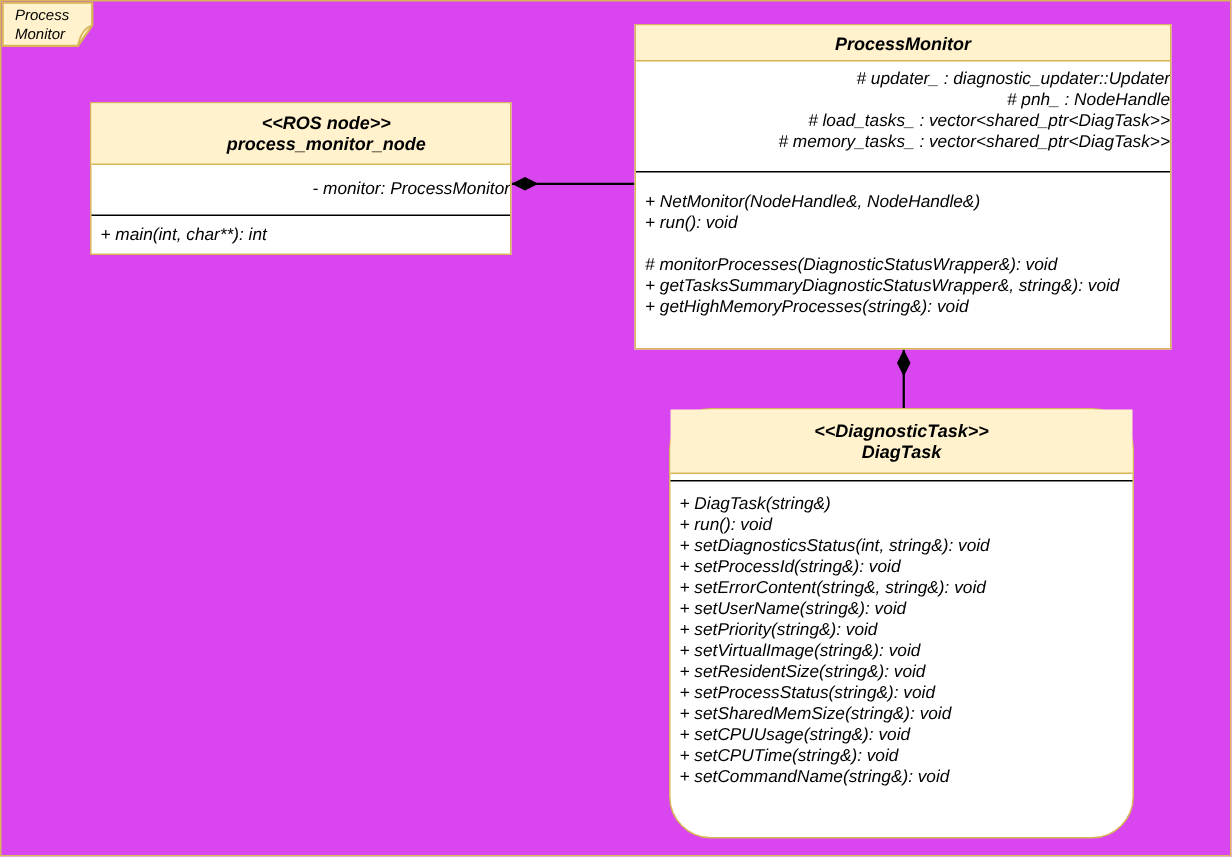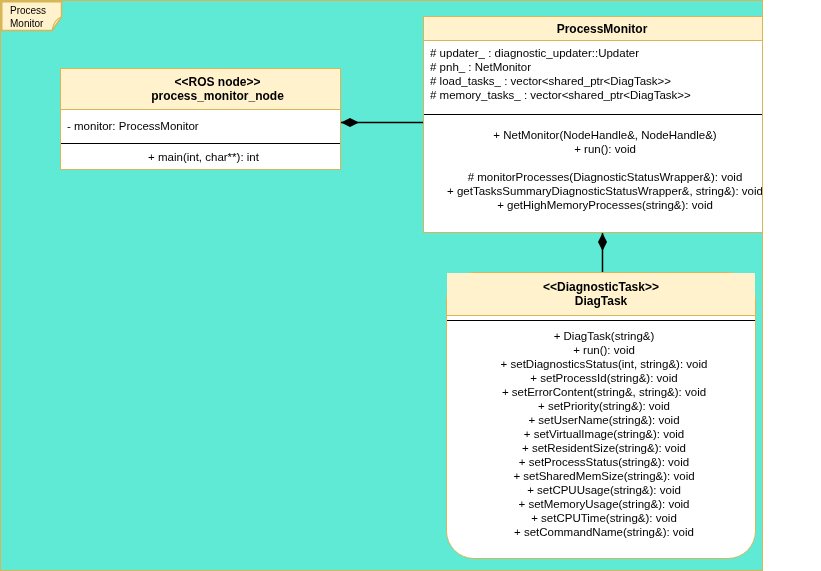--- a/index.html
+++ b/index.html
@@ -1,24 +1,25 @@
 <!DOCTYPE html>
 <html><head>
 <meta charset="utf-8">
 <style>
   html,body { margin:0; padding:0; background:#fff; }
   .canvas {
     position:relative;
-    width:763px; height:571px;
-    background:#5eead4;
+    width:821px; height:571px;
+    background:#d946ef;
     border:1px solid #D6B656;
     box-sizing:border-box;
     font-family:"Liberation Sans", sans-serif;
     color:#000;
     overflow:hidden;
+    font-style:italic;
   }
   
   .frame-tab { position:absolute; left:0; top:0; width:64px; height:32px; }
   .frame-tab-text {
     position:absolute; left:9px; top:3px;
     font-size:10px; line-height:13px; color:#000;
   }
   
   .connectors { position:absolute; left:0; top:0; pointer-events:none; }
   
@@ -35,22 +36,23 @@
     display:flex; flex-direction:column; justify-content:center; align-items:center;
     font-weight:bold; font-size:12px; line-height:14px;
     flex:0 0 auto;
     text-align:center;
   }
   .uml-attrs {
     border-bottom:1.5px solid #000;
     flex:0 0 auto;
     box-sizing:border-box;
     overflow:hidden;
+    text-align:right;
   }
-  .uml-methods { flex:1 1 auto; overflow:hidden;text-align:center; }
+  .uml-methods { flex:1 1 auto; overflow:hidden; }
   .member-line {
     font-size:11.5px; line-height:14px; min-height:14px;
     padding-left:6px; white-space:nowrap;
   }
   
   #class-node { left:59px;  top:67px;  width:281px; height:102px; }
   #class-node .uml-header { height:40px;padding-left:34px; }
   #class-node .uml-attrs  { height:34px; padding-top:9px; }
   #class-node .uml-methods{ padding-top:6px; }
 
@@ -100,21 +102,21 @@
       </div>
   </div>
 
   <div class="uml-class" id="class-pm">
     <div class="uml-header">
       <div></div>
       <div>ProcessMonitor</div>
     </div>
     <div class="uml-attrs">
         <div class="member-line"># updater_ : diagnostic_updater::Updater</div>
-        <div class="member-line"># pnh_ : NetMonitor</div>
+        <div class="member-line"># pnh_ : NodeHandle</div>
         <div class="member-line"># load_tasks_ : vector&lt;shared_ptr&lt;DiagTask&gt;&gt;</div>
         <div class="member-line"># memory_tasks_ : vector&lt;shared_ptr&lt;DiagTask&gt;&gt;</div>
       </div>
     <div class="uml-methods">
         <div class="member-line">+ NetMonitor(NodeHandle&amp;, NodeHandle&amp;)</div>
         <div class="member-line">+ run(): void</div>
         <div class="member-line"></div>
         <div class="member-line"># monitorProcesses(DiagnosticStatusWrapper&amp;): void</div>
         <div class="member-line">+ getTasksSummaryDiagnosticStatusWrapper&amp;, string&amp;): void</div>
         <div class="member-line">+ getHighMemoryProcesses(string&amp;): void</div>
@@ -126,26 +128,25 @@
       <div>&lt;&lt;DiagnosticTask&gt;&gt;</div>
       <div>DiagTask</div>
     </div>
     <div class="uml-attrs"></div>
     <div class="uml-methods">
         <div class="member-line">+ DiagTask(string&amp;)</div>
         <div class="member-line">+ run(): void</div>
         <div class="member-line">+ setDiagnosticsStatus(int, string&amp;): void</div>
         <div class="member-line">+ setProcessId(string&amp;): void</div>
         <div class="member-line">+ setErrorContent(string&amp;, string&amp;): void</div>
+        <div class="member-line">+ setUserName(string&amp;): void</div>
         <div class="member-line">+ setPriority(string&amp;): void</div>
-        <div class="member-line">+ setUserName(string&amp;): void</div>
         <div class="member-line">+ setVirtualImage(string&amp;): void</div>
         <div class="member-line">+ setResidentSize(string&amp;): void</div>
         <div class="member-line">+ setProcessStatus(string&amp;): void</div>
         <div class="member-line">+ setSharedMemSize(string&amp;): void</div>
         <div class="member-line">+ setCPUUsage(string&amp;): void</div>
-        <div class="member-line">+ setMemoryUsage(string&amp;): void</div>
         <div class="member-line">+ setCPUTime(string&amp;): void</div>
         <div class="member-line">+ setCommandName(string&amp;): void</div>
       </div>
   </div>
 
 </div>
 
 </body></html>

